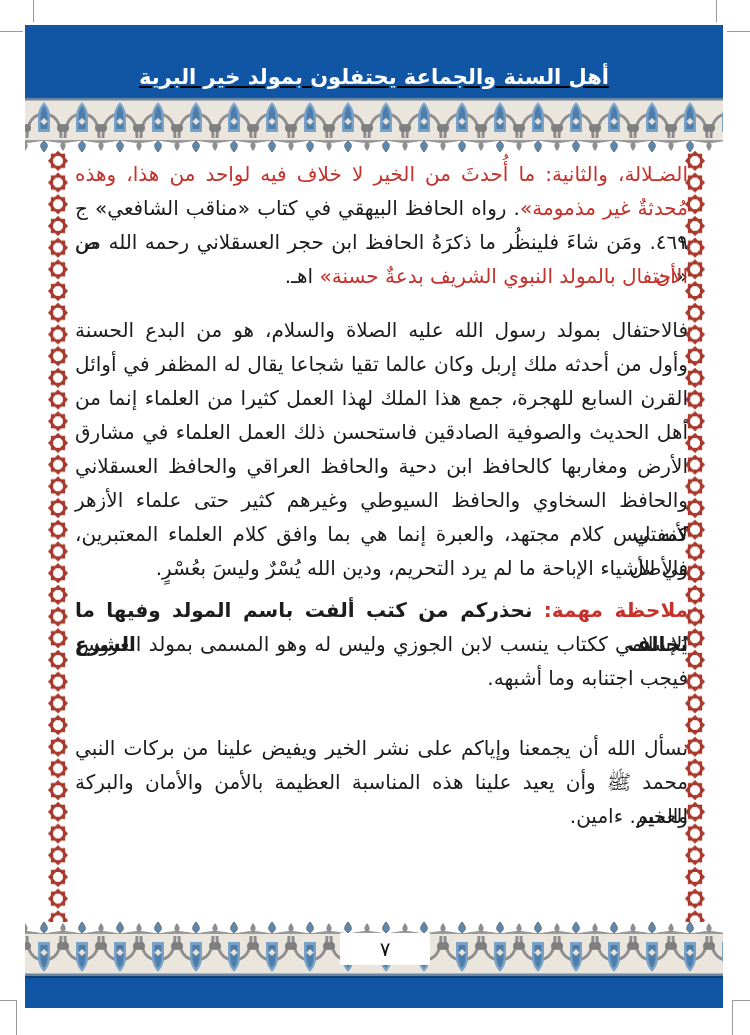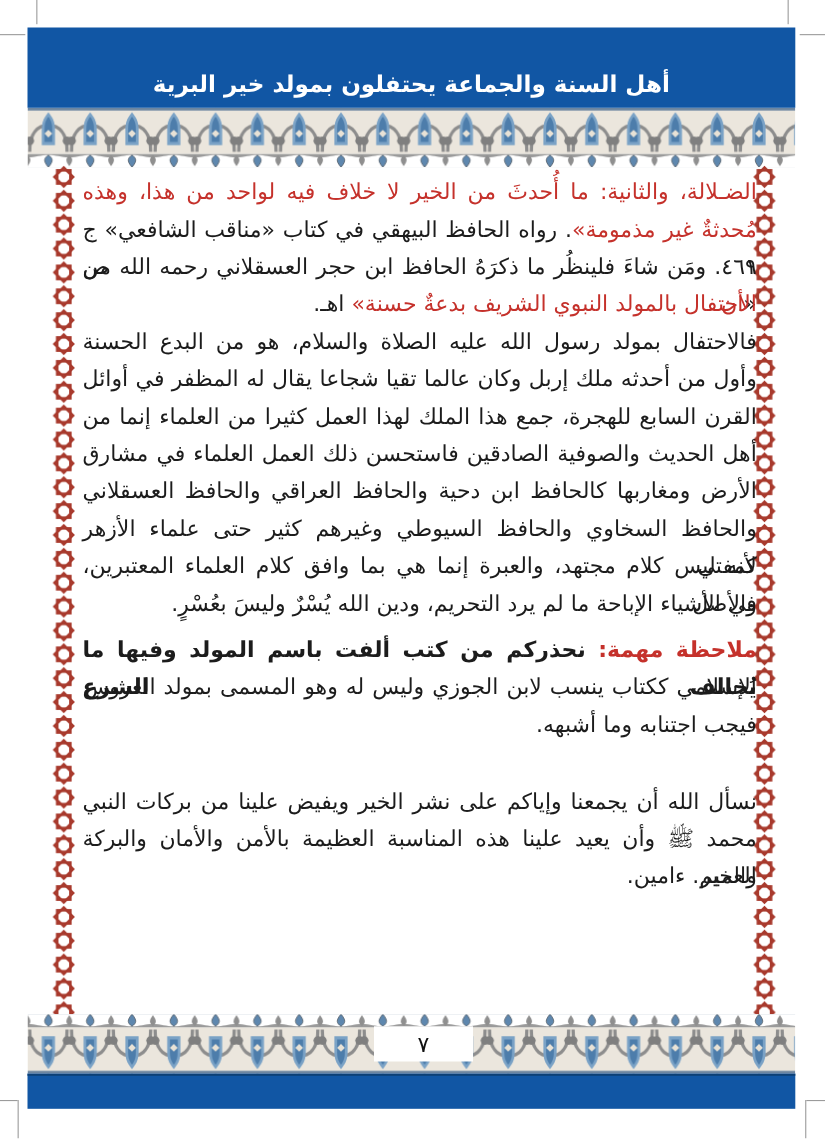--- a/index.html
+++ b/index.html
@@ -4,21 +4,21 @@
 <style>
   html,body{margin:0;padding:0;}
   body{
     width:750px;height:1035px;position:relative;background:#ffffff;
     font-family:"DejaVu Sans",sans-serif;overflow:hidden;
   }
   .crop{position:absolute;background:#9b9b9b;}
   .sheet{position:absolute;left:25px;top:25px;width:698px;height:983px;background:#ffffff;}
   .header-bar{
     position:absolute;left:0;top:0;width:698px;height:73px;background:#1156a4;
-    display:flex;justify-content:center;align-items:flex-end;
+    display:flex;justify-content:center;align-items:flex-end;text-decoration:underline;
   }
   .header-bar .title{
     color:#ffffff;font-size:21px;font-weight:bold;padding-bottom:9px;
     direction:rtl;letter-spacing:0;
   }
   .band{position:absolute;left:0;width:698px;height:54px;}
   .band-top{top:73px;}
   .band-bottom{top:897px;transform:scaleY(-1);}
   .chain{position:absolute;width:22px;height:772px;top:125px;}
   .chain-left{left:22px;}
@@ -34,21 +34,21 @@
   .pagenum-box .num{font-size:20px;color:#111;}
   .textcol{
     position:absolute;left:50px;top:132px;width:613px;
     direction:rtl;color:#1c1c1c;font-size:20px;line-height:34px;
   }
   .ln{
     display:block;text-align:justify;text-align-last:justify;
     white-space:normal;height:34px;overflow:visible;
   }
   .ln.end{text-align-last:right;}
-  .gap-sm{margin-top:0;}
+  .gap-sm{margin-top:20px;}
   .gap-md{margin-top:8px;font-weight:bold;}
   .gap-lg{margin-top:36px;}
   .rd{color:#c5312b;margin-top:44px;}
 </style>
 </head>
 <body>
 
 <div class="crop" style="left:33px;top:0;width:1px;height:22px;"></div>
 <div class="crop" style="left:0;top:31px;width:23px;height:1px;"></div>
 <div class="crop" style="left:716px;top:0;width:1px;height:22px;"></div>

